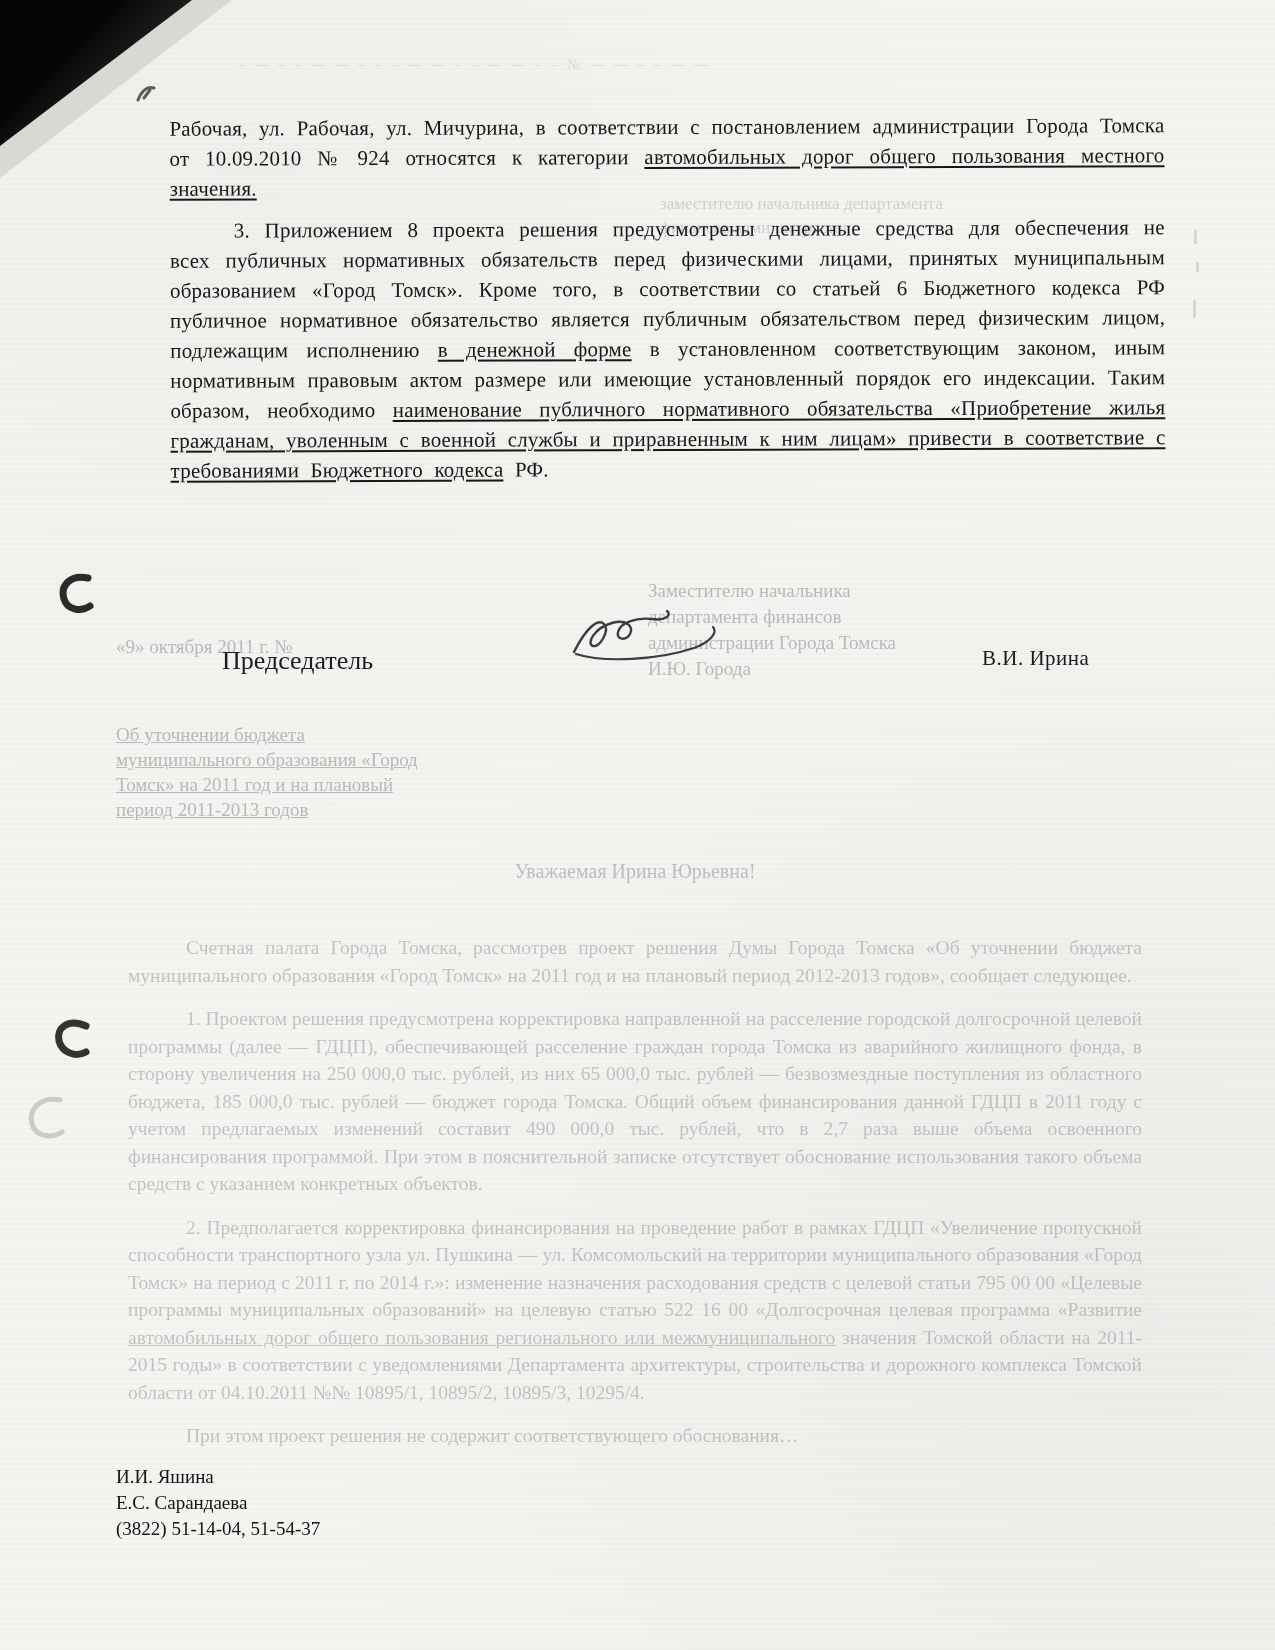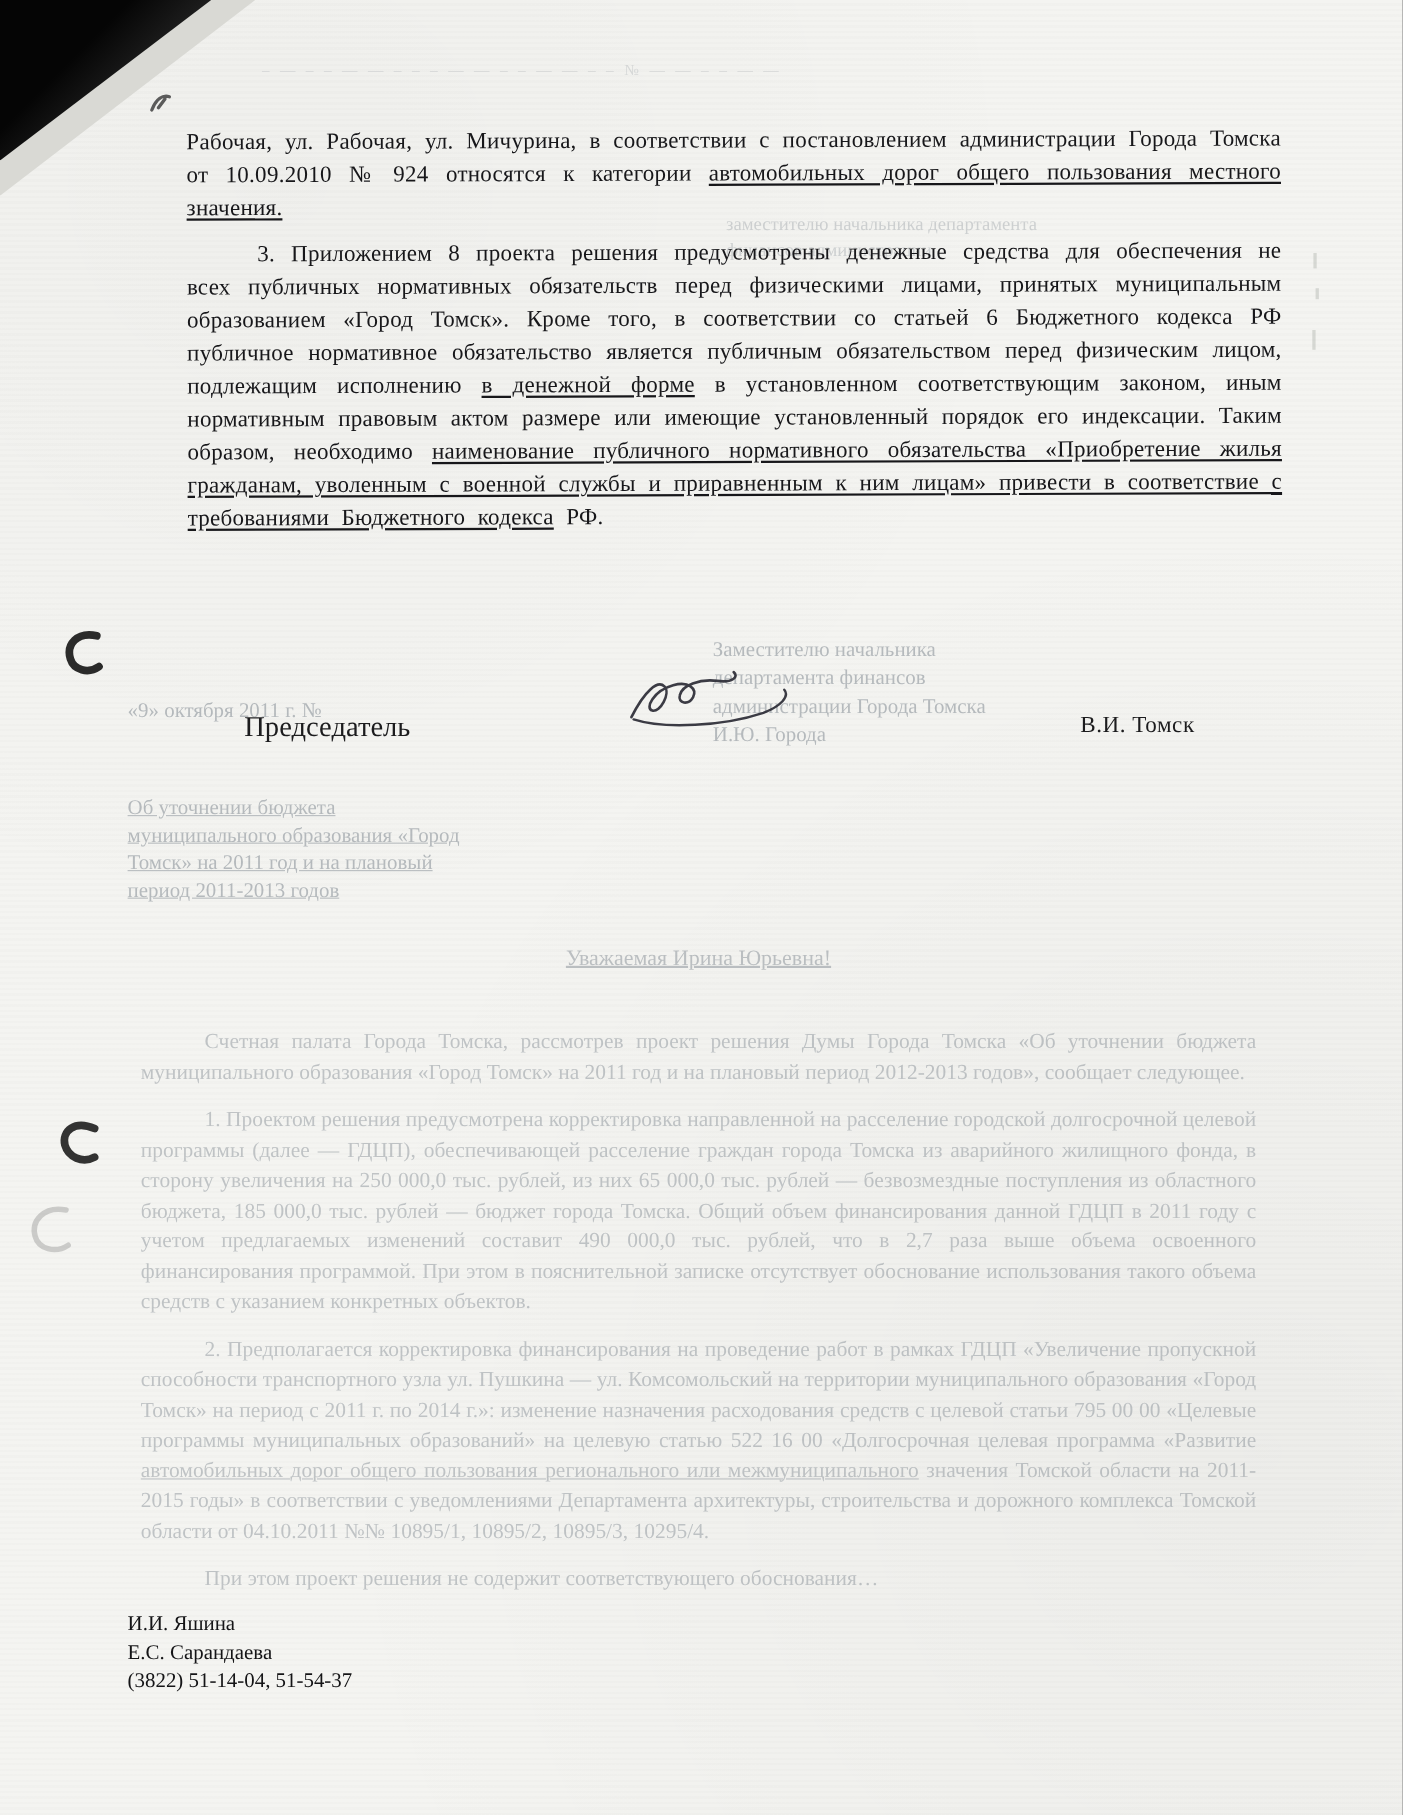--- a/index.html
+++ b/index.html
@@ -39,21 +39,21 @@
   .contacts{position:absolute;left:116px;top:1464px;font-size:19px;line-height:26px;z-index:4;color:#141416;}
   .contacts div{margin:0;}
 
   
   .ghost{position:absolute;color:#79828b;opacity:.5;filter:blur(.6px);font-size:19px;line-height:26px;z-index:1;}
   .g-header{top:52px;left:238px;width:920px;font-size:14px;letter-spacing:3px;opacity:.22;white-space:nowrap;overflow:hidden;}
   .g-topright{top:192px;left:660px;width:440px;opacity:.3;font-size:17px;line-height:24px;}
   .g-addressee{top:578px;left:648px;width:370px;}
   .g-date{top:634px;left:116px;width:430px;}
   .g-subject{top:722px;left:116px;width:490px;line-height:25px;text-decoration:underline;}
-  .g-salutation{top:858px;left:115px;width:1040px;text-align:center;font-size:20px;opacity:.45;text-decoration:underline;}
+  .g-salutation{top:858px;left:115px;width:1040px;text-align:center;font-size:20px;opacity:.45;}
   .g-body{top:918px;left:112px;width:1046px;text-align:justify;font-size:19.5px;line-height:27.5px;opacity:.42;}
   .g-body p{margin:16px;text-indent:58px;}
   .g-ul{text-decoration:underline;text-decoration-thickness:1.4px;}
 
   .blot{position:absolute;z-index:2;}
 </style>
 </head>
 <body>
 
 <div class="page">
@@ -96,21 +96,21 @@
   <div class="main">
     <p><span>Рабочая, ул. Рабочая, ул. Мичурина, в соответствии с постановлением администрации Города Томска от 10.09.2010 № 924 относятся к категории </span><span class="ul">автомобильных дорог общего пользования местного значения.</span></p>
     <p class="p3"><span>3. Приложением 8 проекта решения предусмотрены денежные средства для обеспечения не всех публичных нормативных обязательств перед физическими лицами, принятых муниципальным образованием «Город Томск». Кроме того, в соответствии со статьей 6 Бюджетного кодекса РФ публичное нормативное обязательство является публичным обязательством перед физическим лицом, подлежащим исполнению </span><span class="ul">в денежной форме</span><span> в установленном соответствующим законом, иным нормативным правовым актом размере или имеющие установленный порядок его индексации. Таким образом, необходимо </span><span class="ul">наименование публичного нормативного обязательства «Приобретение жилья гражданам, уволенным с военной службы и приравненным к ним лицам» привести в соответствие с требованиями Бюджетного кодекса</span><span> РФ.</span></p>
   </div>
 
   <div class="chairman">Председатель</div>
   <svg class="sig" width="170" height="68" viewBox="0 0 170 68">
     <path d="M8 46 C20 22 32 12 38 18 C44 24 34 42 27 40 C20 38 28 22 46 17 C60 13 68 20 64 28 C60 35 50 34 52 26 C54 17 70 11 86 13 C100 15 106 9 101 5" stroke="#2b2b35" stroke-width="2.4" fill="none" stroke-linecap="round" opacity=".92"></path>
     <path d="M10 48 C38 57 92 54 128 42 C144 36 152 27 147 21" stroke="#2b2b35" stroke-width="2.2" fill="none" stroke-linecap="round" opacity=".92"></path>
   </svg>
-  <div class="chairman-name">В.И. Томск</div>
+  <div class="chairman-name">В.И. Ирина</div>
 
   <div class="contacts">
     <div>И.И. Яшина</div>
     <div>Е.С. Сарандаева</div>
     <div>(3822) 51-14-04, 51-54-37</div>
   </div>
 
   <svg class="blot" style="left:56px;top:572px;" width="46" height="46" viewBox="0 0 46 46">
     <path d="M32 6 C14 2 4 14 8 27 C11 37 24 41 34 34" stroke="#0f0f0f" stroke-width="7" fill="none" stroke-linecap="round" opacity=".88"></path>
   </svg>

